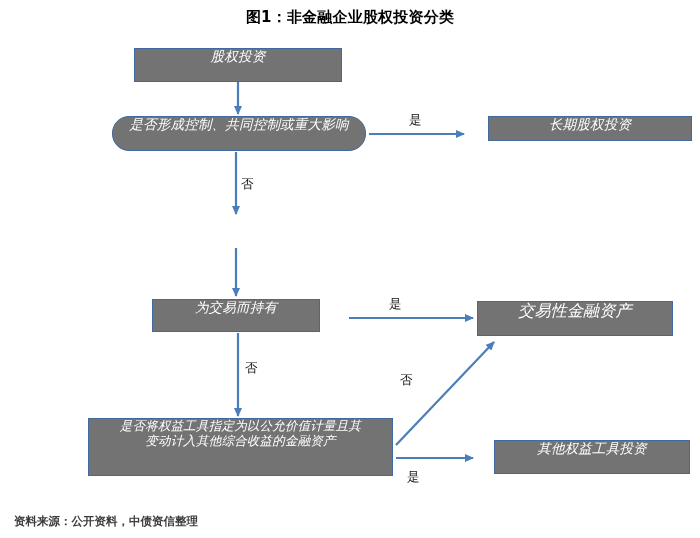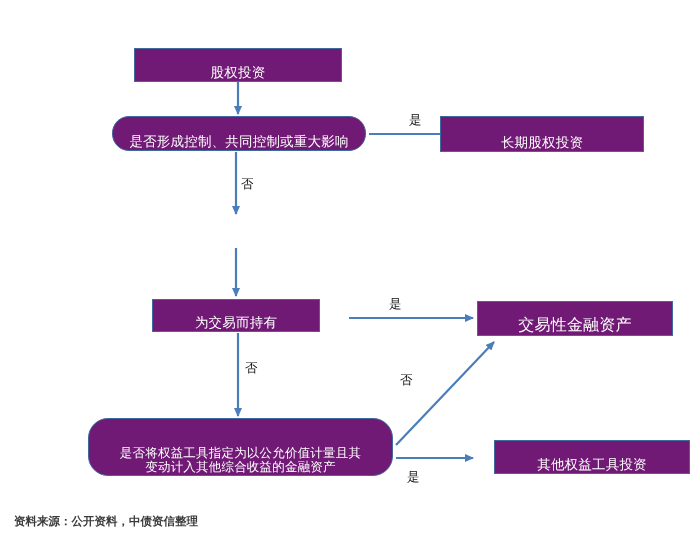--- a/index.html
+++ b/index.html
@@ -45,46 +45,47 @@
   #canvas {
     position: absolute;
     left: 0;
     top: 30px;
     width: 700px;
     height: 470px;
   }
   .node {
     position: absolute;
     box-sizing: border-box;
-    background: #701a75;
+    background: #737373;
     border: 1.5px solid #41699e;
     color: #ffffff;
     display: flex;
-    align-items: flex-end;
+    align-items: flex-start;
     justify-content: center;
     text-align: center;
     line-height: 1.18;
     letter-spacing: 0.2px;
     font-weight: normal;
     white-space: pre-line;
     overflow: hidden;
+    font-style: italic;
   }
   .node .nlabel {
     display: block;
     width: 100%;
     padding: 0 2px;
     box-sizing: border-box;
   }
   .n-equity-investment { left: 134px; top: 18px;  width: 208px; height: 34px; font-size: 13.5px; }
   .n-control-question   { left: 112px; top: 86px;  width: 254px; height: 35px; font-size: 13.5px; border-radius: 17px; }
-  .n-longterm-equity    { left: 440px; top: 86px;  width: 204px; height: 36px; font-size: 13.5px; }
+  .n-longterm-equity    { left: 488px; top: 86px;  width: 204px; height: 25px; font-size: 13.5px; }
   .n-equity-instrument  { left: 131px; top: 186px; width: 210px; height: 31px; font-size: 13.5px; }
   .n-held-for-trading   { left: 152px; top: 269px; width: 168px; height: 33px; font-size: 13.5px; }
   .n-trading-financial  { left: 477px; top: 271px; width: 196px; height: 35px; font-size: 16px; }
-  .n-fvoci-question     { left: 88px;  top: 388px; width: 305px; height: 58px; font-size: 12.5px; border-radius: 20px; }
+  .n-fvoci-question     { left: 88px;  top: 388px; width: 305px; height: 58px; font-size: 12.5px; }
   .n-other-equity       { left: 494px; top: 410px; width: 196px; height: 34px; font-size: 13.5px; }
 
   .edge-label {
     position: absolute;
     font-size: 12.5px;
     color: #111111;
     line-height: 1;
     white-space: nowrap;
   }
   .lbl-yes-1 { left: 409px; top: 84px; }
@@ -101,20 +102,21 @@
     width: 700px;
     height: 470px;
     overflow: visible;
   }
 </style>
 </head>
 <body>
 
 <div id="page">
 
+  <div class="title">图1：非金融企业股权投资分类</div>
 
   <div id="canvas">
 
     <svg class="wires" viewBox="0 0 700 470">
       <defs>
         <marker id="ah" markerWidth="9" markerHeight="8" refX="8" refY="4" orient="auto" markerUnits="userSpaceOnUse">
           <path d="M0,0 L9,4 L0,8 z" fill="#4a7ebb"></path>
         </marker>
       </defs>
 

